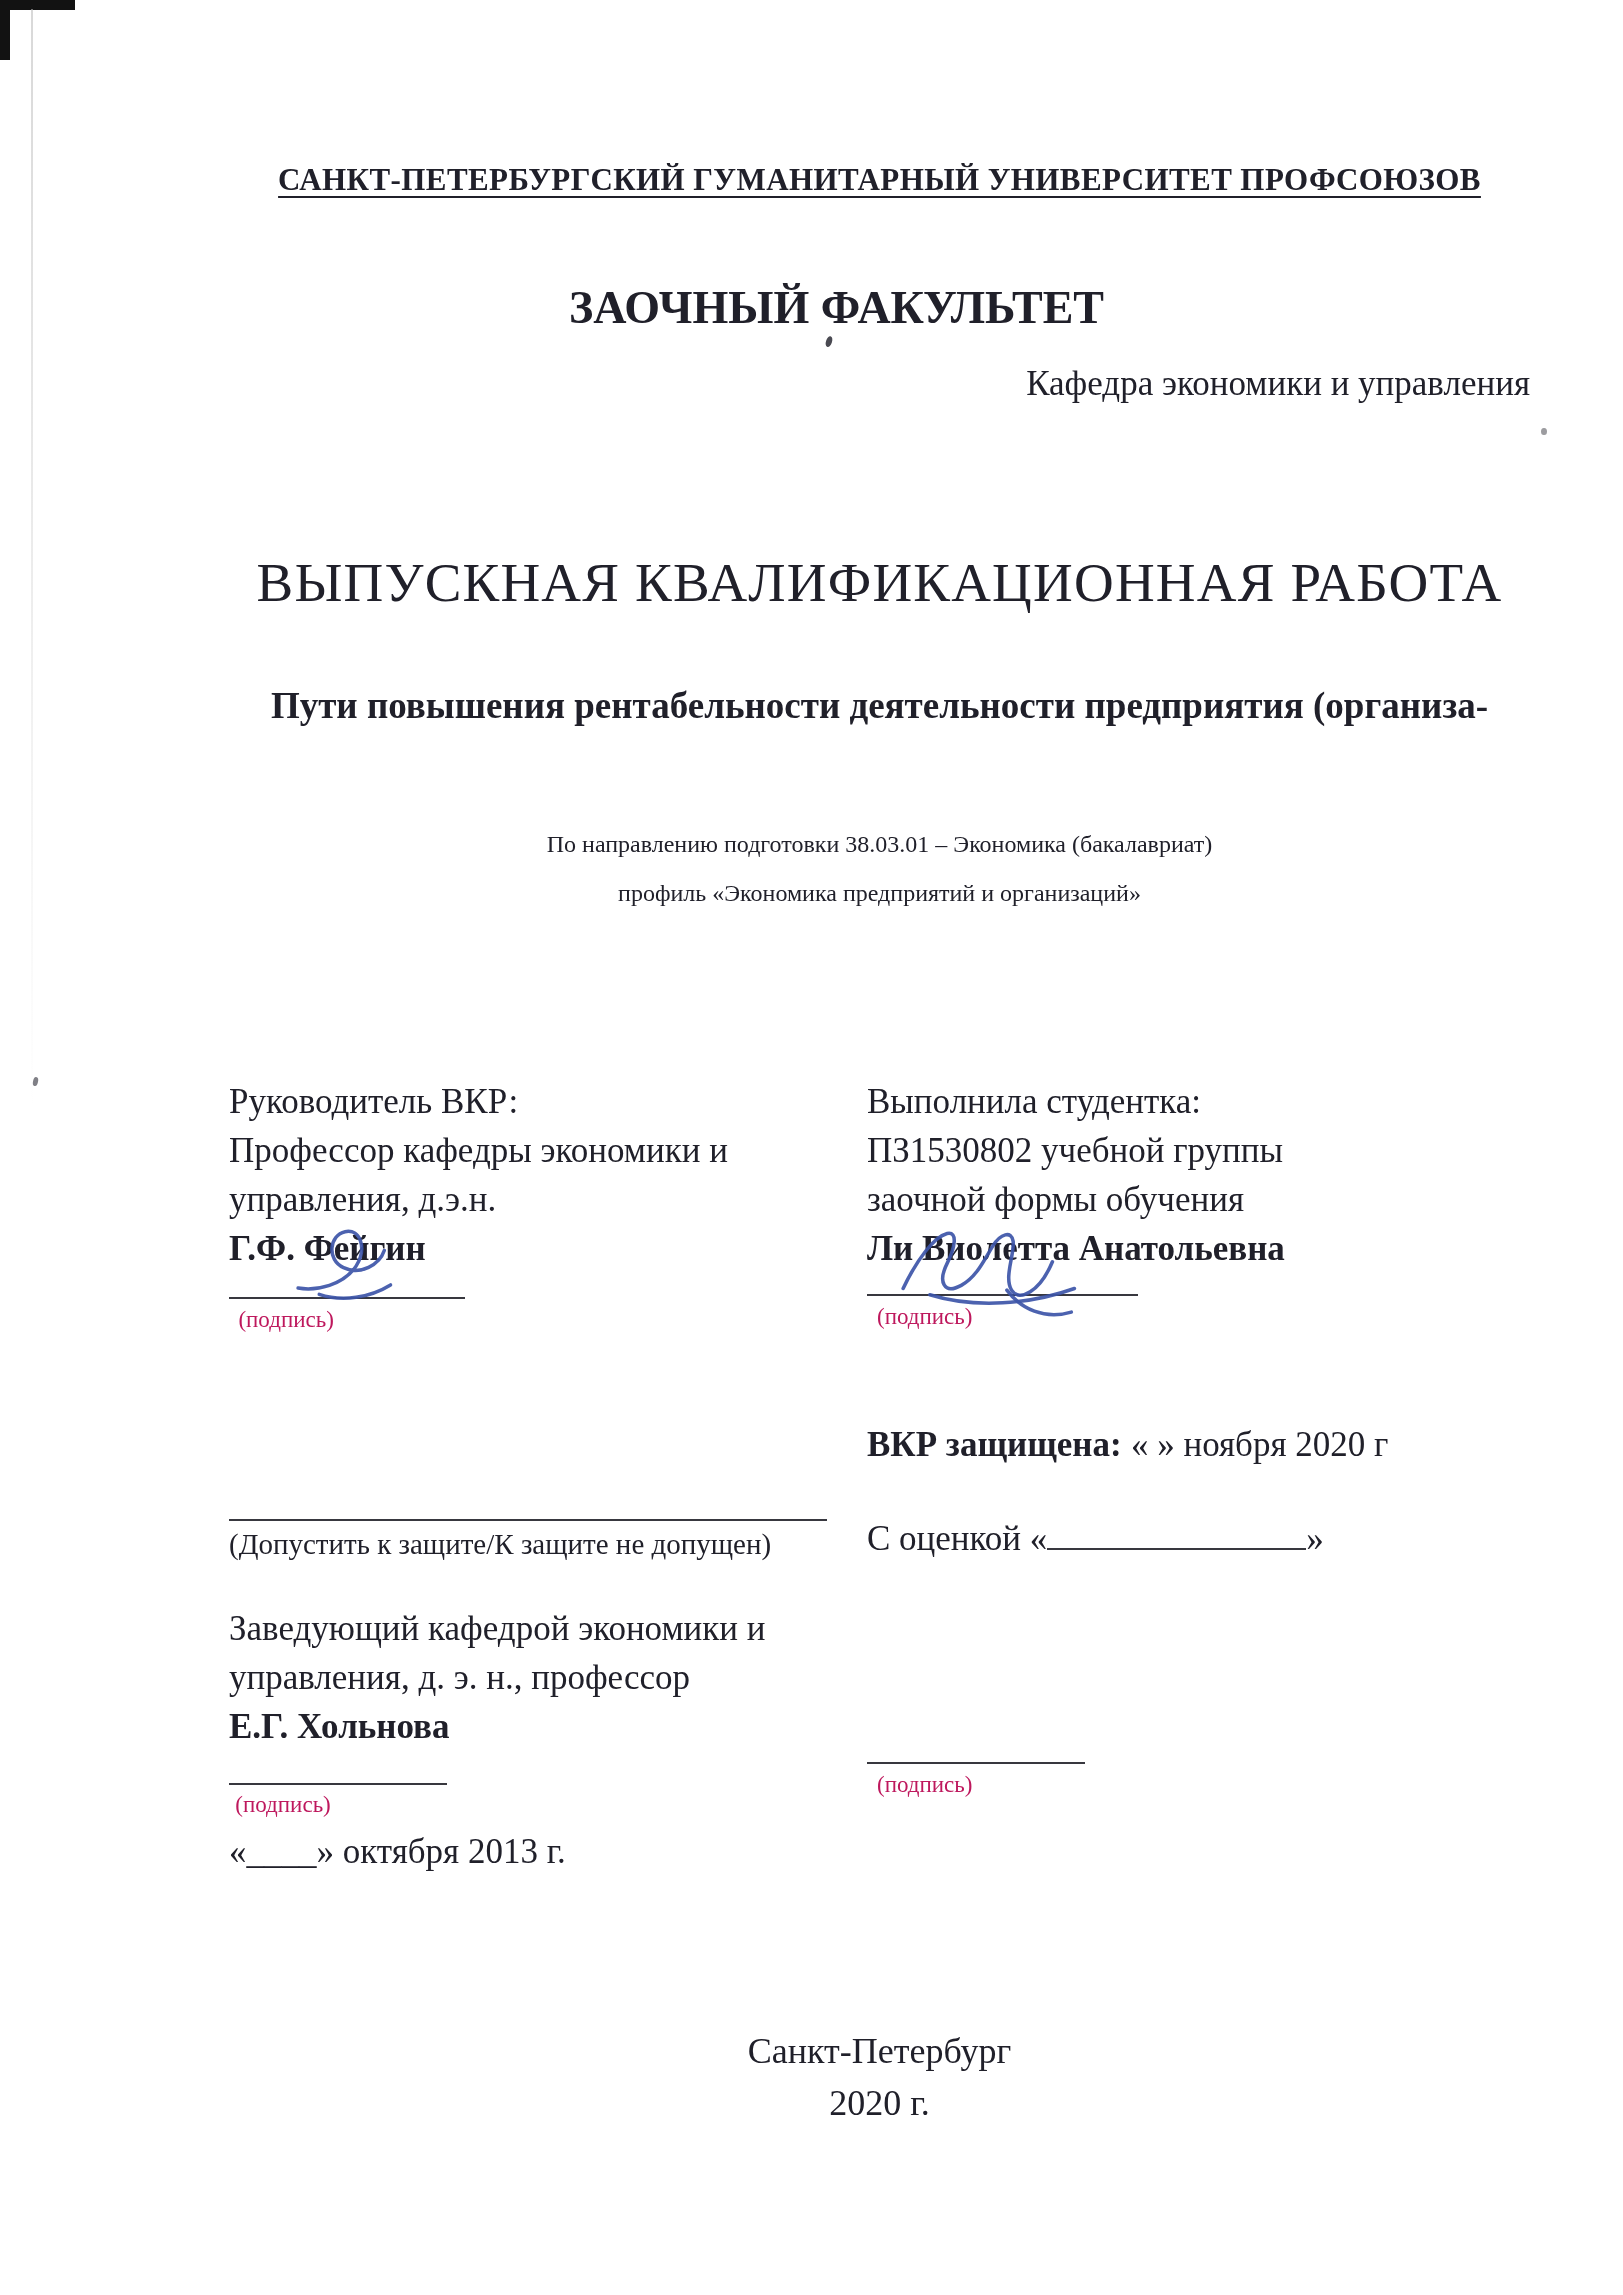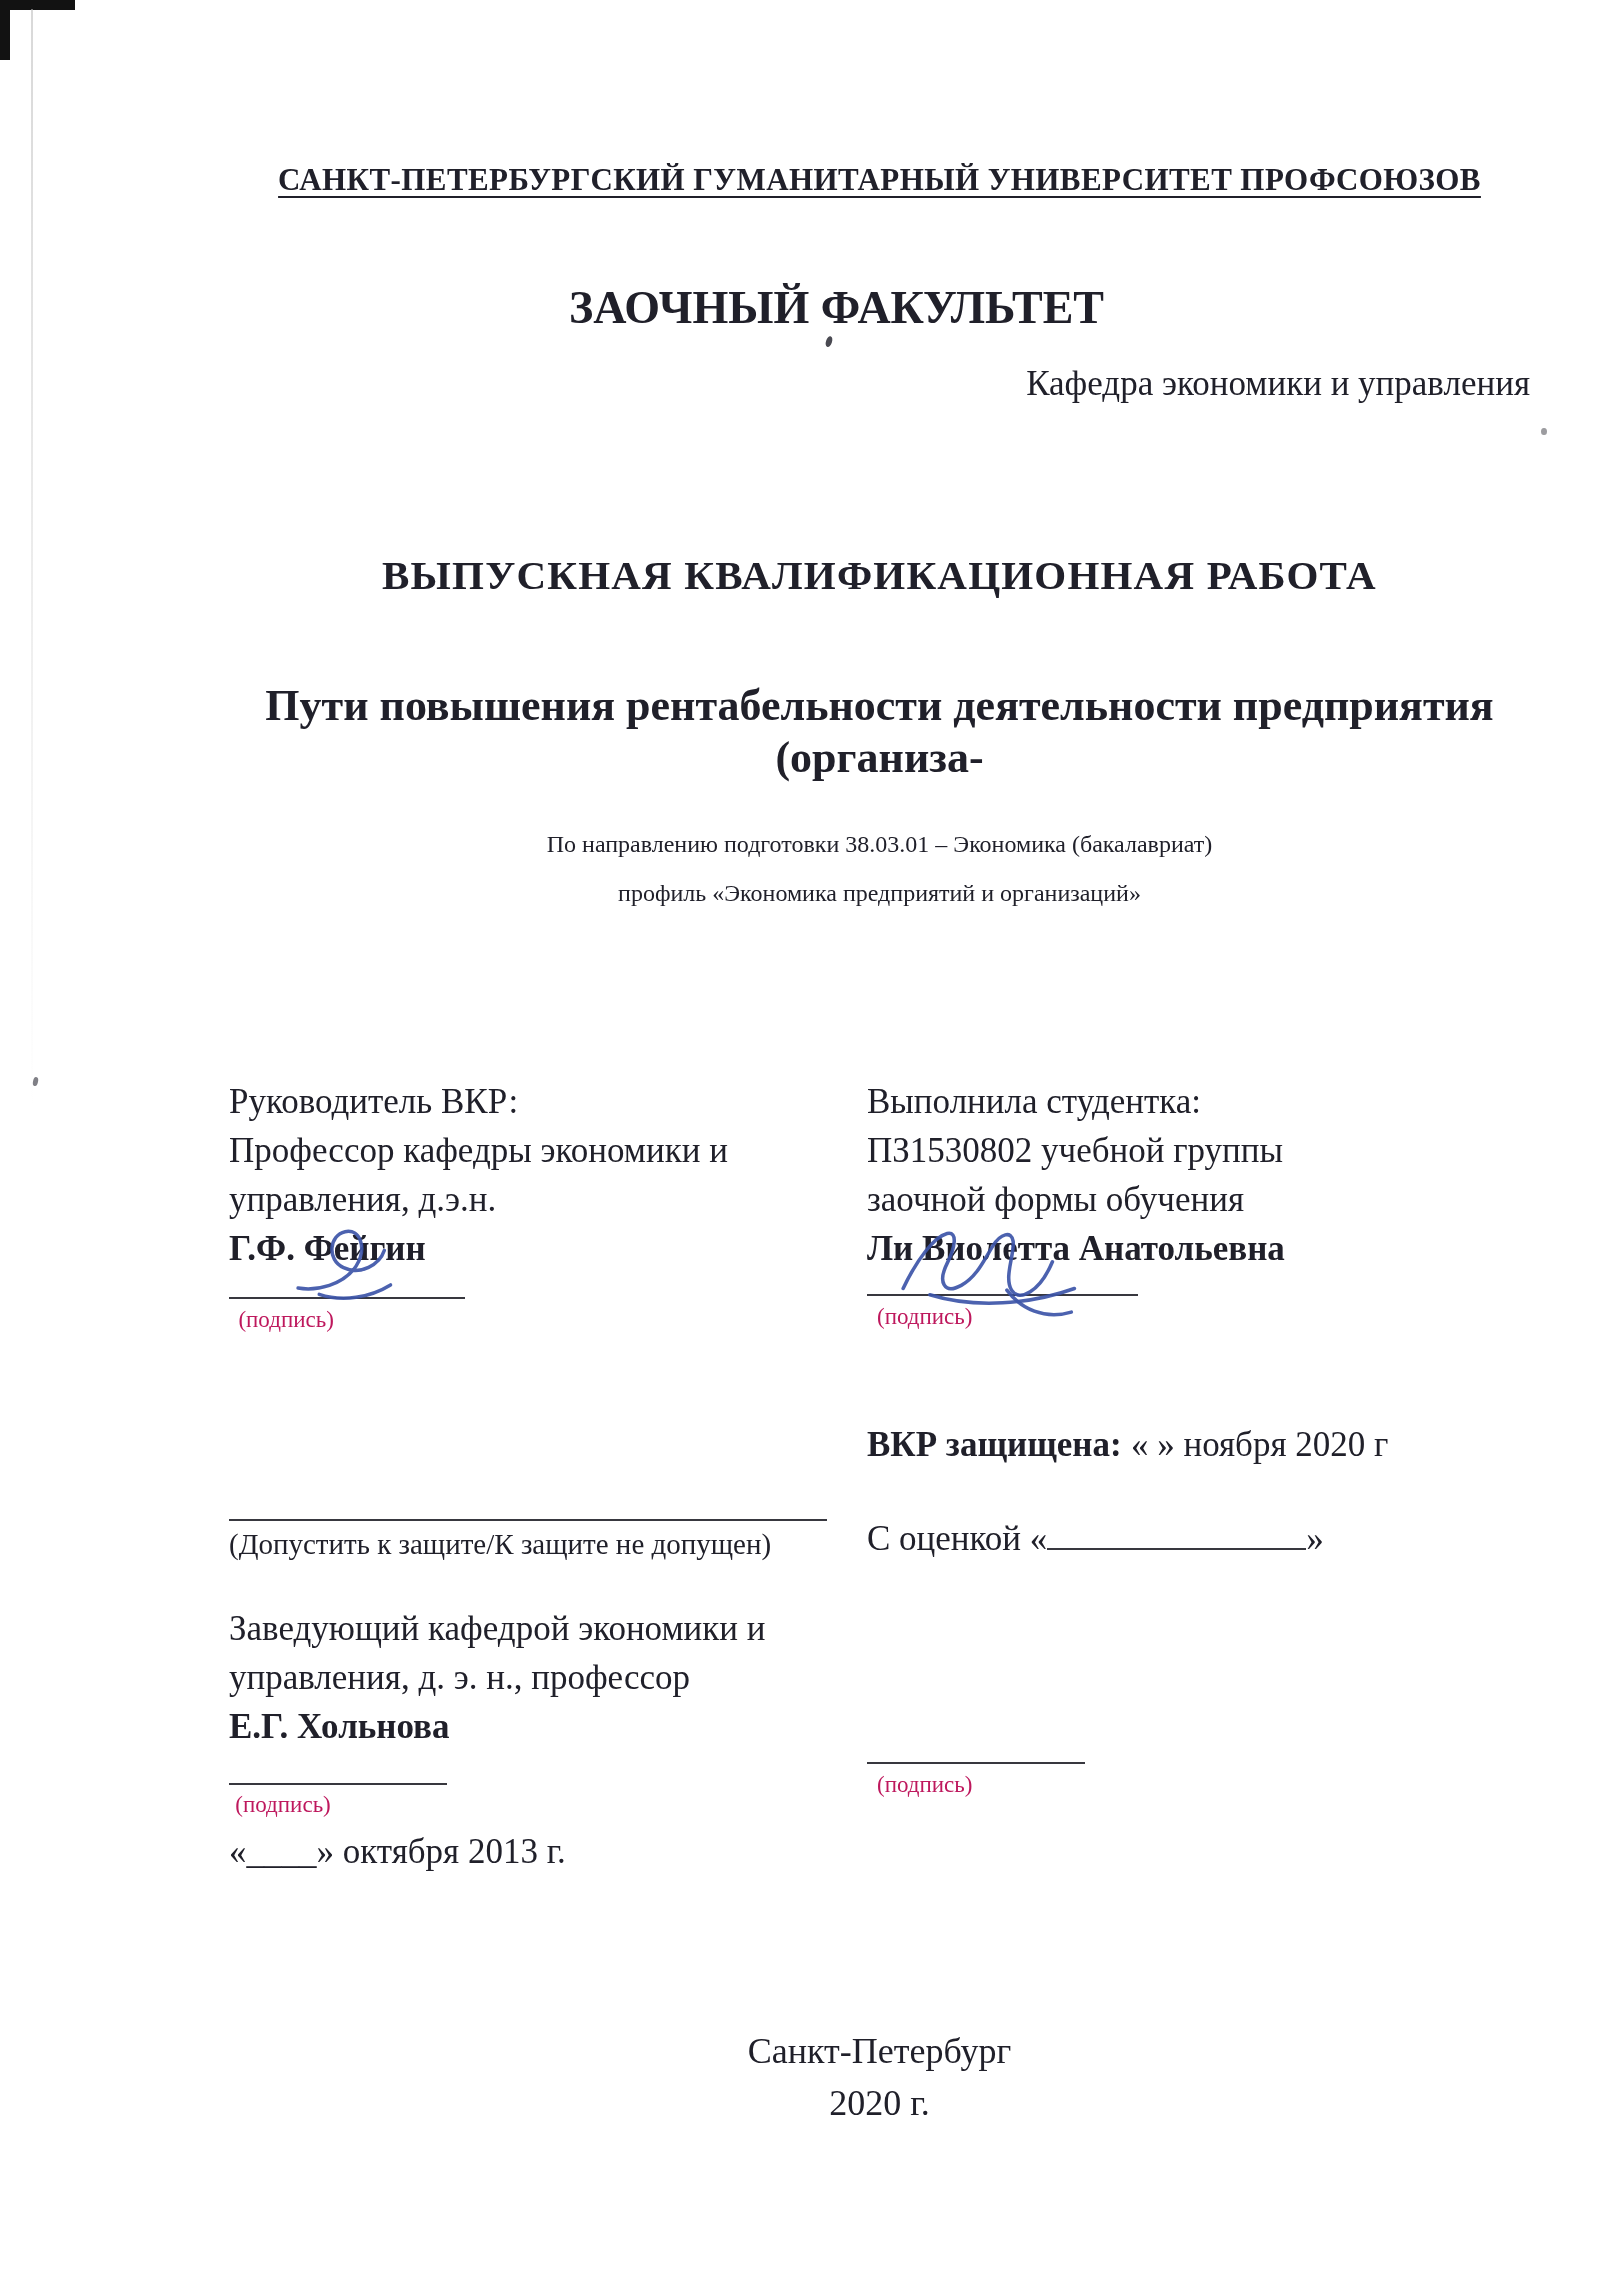--- a/index.html
+++ b/index.html
@@ -31,22 +31,22 @@
   .content { position:absolute; left:229px; top:0; width:1301px; height:100%; }
   .abs { position:absolute; }
   .centered { position:absolute; left:0; width:100%; text-align:center; }
 
   .t-university {
     font-size:31px; font-weight:bold; letter-spacing:0.4px;
     text-decoration:underline; text-decoration-thickness:2.4px; text-underline-offset:5.5px;
   }
   .t-faculty { font-size:46px; font-weight:bold; }
   .t-department { font-size:35px; }
-  .t-worktype { font-size:41px; font-weight:bold; letter-spacing:1.2px; }
-  .t-topic { font-size:44px; font-weight:bold; line-height:52px; }
+  .t-worktype { font-size:55px; font-weight:normal; letter-spacing:1.2px; }
+  .t-topic { font-size:37px; font-weight:bold; line-height:52px; }
   .t-direction { font-size:24px; line-height:49px; }
 
   .line { font-size:35px; line-height:49px; white-space:nowrap; }
   .bold { font-weight:bold; }
 
   .col-left  { left:0; }
   .col-right { left:638px; }
 
   .hline { position:absolute; height:0; border-top:2.4px solid #38383f; }
   .caption { position:absolute; font-size:23px; color:#be185d; white-space:nowrap; }

